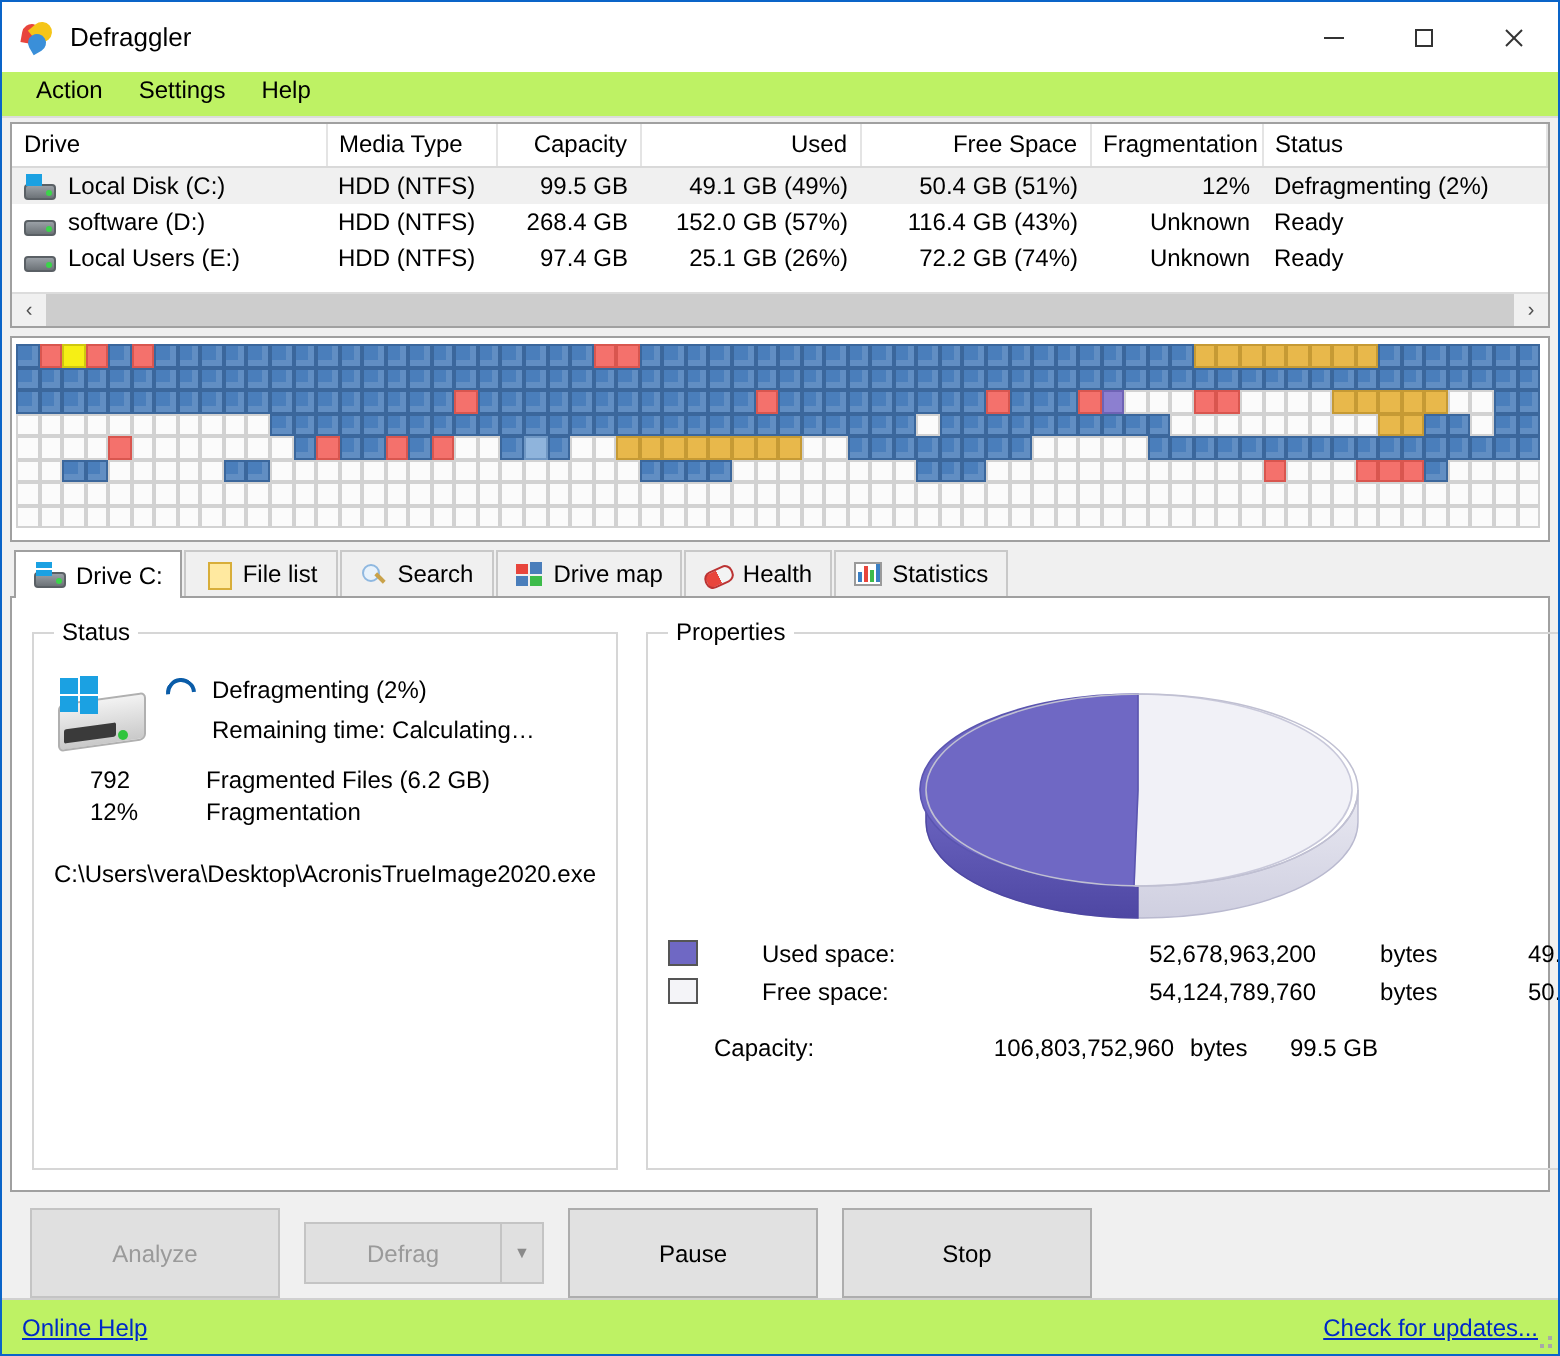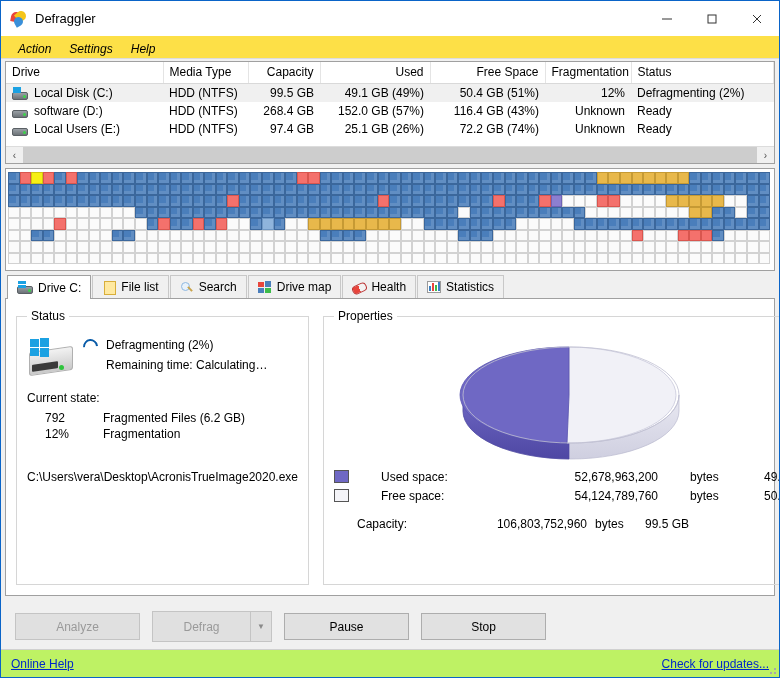--- a/index.html
+++ b/index.html
@@ -47,25 +47,24 @@
   .win-btn {
     width: 45px; height: 35px;
     display: flex; align-items: center; justify-content: center;
     color: #333;
   }
   .win-btn svg { display: block; }
 
   
   .menubar {
     height: 23px;
-    background: #fde047;
-    display: flex; align-items: flex-end;
+    background: #bef264;
+    display: flex; align-items: flex-start;
     padding-left: 8px;
     border-bottom: 1px solid #dcdcdc;
-    font-style: italic;
   }
   .menu-item {
     padding: 2px 9px;
     font-size: 12px;
     color: #000;
   }
 
   
   .drive-panel {
     margin: 2px 4px 0 4px;
@@ -283,21 +282,21 @@
     margin-top: 2px;
     transform: rotate(40deg);
   }
   .status-lines { display: flex; flex-direction: column; gap: 6px; padding-top: 1px; }
   .status-lines div { font-size: 12px; }
 
   .curstate { margin-top: 14px; font-size: 12px; }
   .stats-table { margin-top: 5px; border-collapse: collapse; margin-left: 18px; }
   .stats-table td { padding: 1px 0; font-size: 12px; }
   .stats-table td.num { width: 58px; padding-right: 7px; }
-  .pathline { margin-top: 28px; font-size: 12px; }
+  .pathline { margin-top: 16px; font-size: 12px; }
 
   
   .pie-wrap { position: relative; height: 128px; margin-top: 2px; }
   .legend { margin-top: 6px; }
   .legend-row { display: flex; align-items: center; font-size: 12px; height: 19px; gap: 24px; }
   .sw { width: 15px; height: 13px; border: 1px solid #555; margin-right: 8px; flex: 0 0 15px; }
   .sw.used { background: #6f68c4; }
   .sw.free { background: #f4f4f8; }
   .lg-label { width: 145px; }
   .lg-bytes { width: 108px; text-align: right; }
@@ -309,21 +308,21 @@
   
   .buttonbar {
     margin: 9px 4px 0 4px;
     height: 43px;
     display: flex;
     align-items: center;
     gap: 12px;
     padding-left: 10px;
   }
   .btn {
-    height: 27px;
+    height: 45px;
     border: 1px solid #adadad;
     background: #e1e1e1;
     font-size: 12px;
     display: flex; align-items: center; justify-content: center;
     color: #000;
   }
   .btn.disabled { color: #9a9a9a; background: #e0e0e0; border-color: #c4c4c4; }
   .btn.w1 { width: 125px; }
   .split { display: flex; height: 31px; }
   .split .main {
@@ -1086,21 +1085,20 @@
               <i></i>
             </span>
         </div>
         <div class="spinner"></div>
         <div class="status-lines">
           <div>Defragmenting (2%)</div>
           <div>Remaining time: Calculating…</div>
         </div>
       </div>
 
-      <div class="curstate">Current state:</div>
 
       <table class="stats-table">
         <tbody>
             <tr>
           <td class="num">792</td>
           <td>Fragmented Files (6.2 GB)</td>
         </tr>
         <tr>
           <td class="num">12%</td>
           <td>Fragmentation</td>

